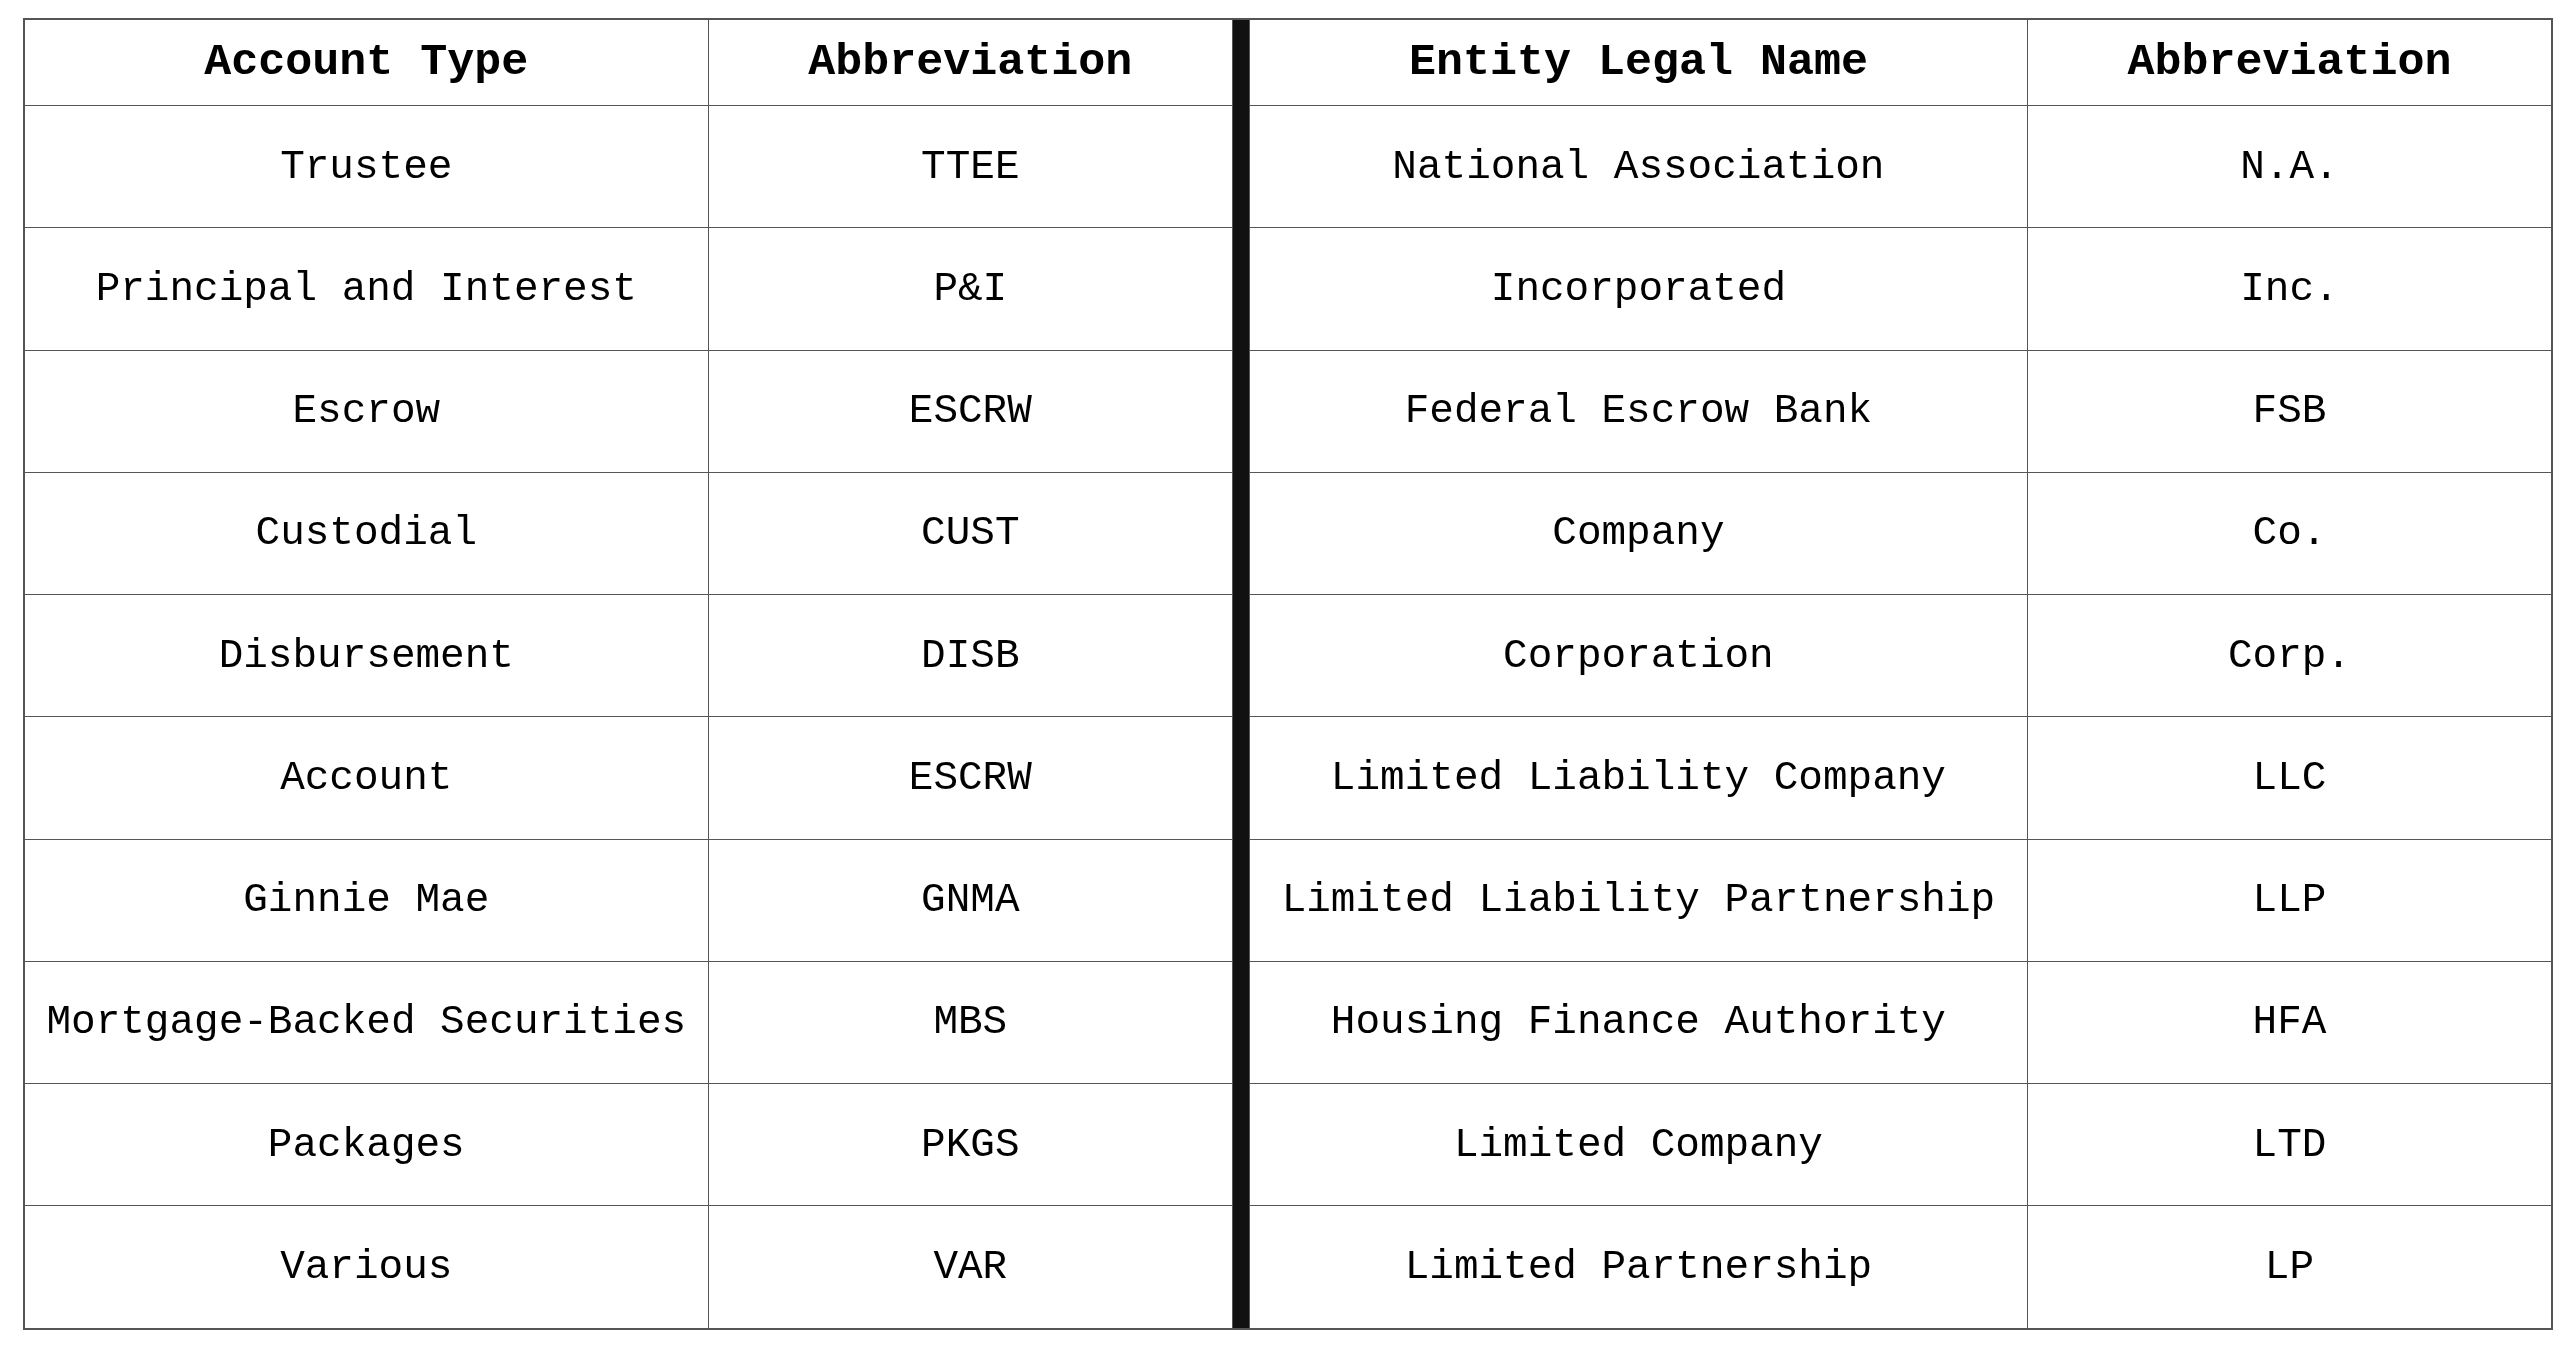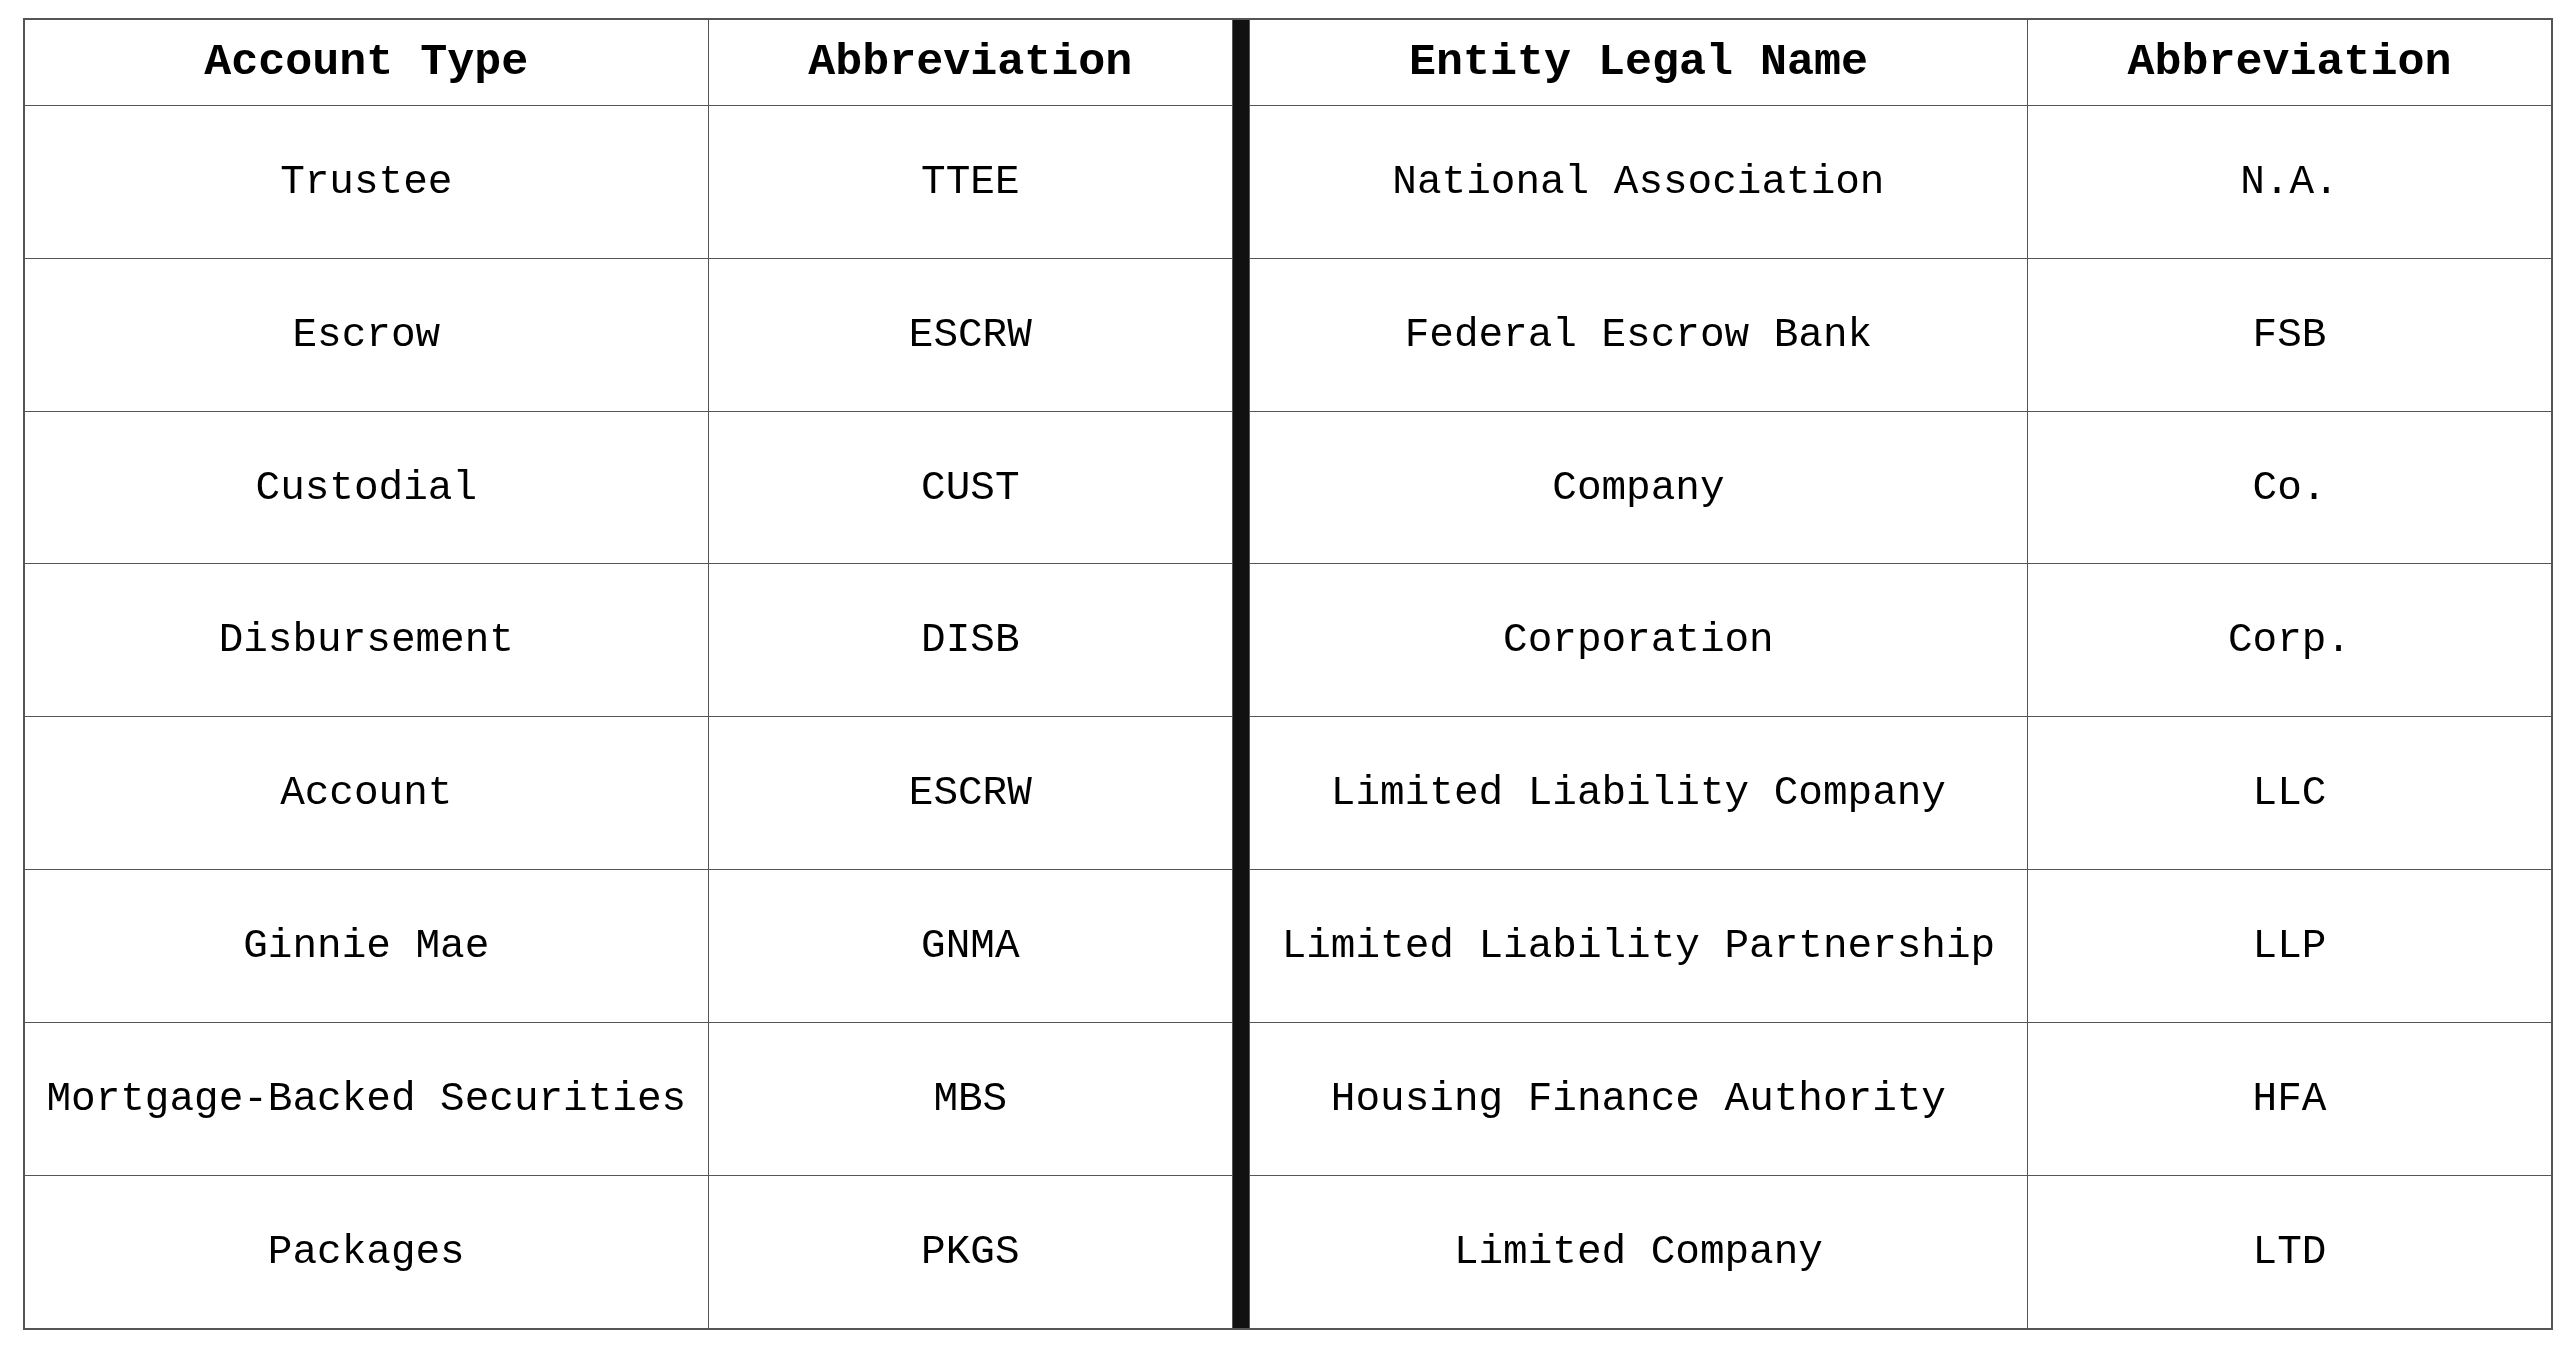--- a/index.html
+++ b/index.html
@@ -99,20 +99,27 @@
     </thead>
     <tbody id="table-body">
     <tr>
           <td>Trustee</td>
           <td>TTEE</td>
           <td class="divider-cell"></td>
           <td>National Association</td>
           <td>N.A.</td>
         </tr>
         <tr>
+          <td>Principal and Interest</td>
+          <td>P&amp;I</td>
+          <td class="divider-cell"></td>
+          <td>Incorporated</td>
+          <td>Inc.</td>
+        </tr>
+        <tr>
           <td>Escrow</td>
           <td>ESCRW</td>
           <td class="divider-cell"></td>
           <td>Federal Escrow Bank</td>
           <td>FSB</td>
         </tr>
         <tr>
           <td>Custodial</td>
           <td>CUST</td>
           <td class="divider-cell"></td>
@@ -147,16 +154,23 @@
           <td>Housing Finance Authority</td>
           <td>HFA</td>
         </tr>
         <tr>
           <td>Packages</td>
           <td>PKGS</td>
           <td class="divider-cell"></td>
           <td>Limited Company</td>
           <td>LTD</td>
         </tr>
+        <tr>
+          <td>Various</td>
+          <td>VAR</td>
+          <td class="divider-cell"></td>
+          <td>Limited Partnership</td>
+          <td>LP</td>
+        </tr>
       </tbody>
   </table>
 </div>
 
 
 </body></html>

